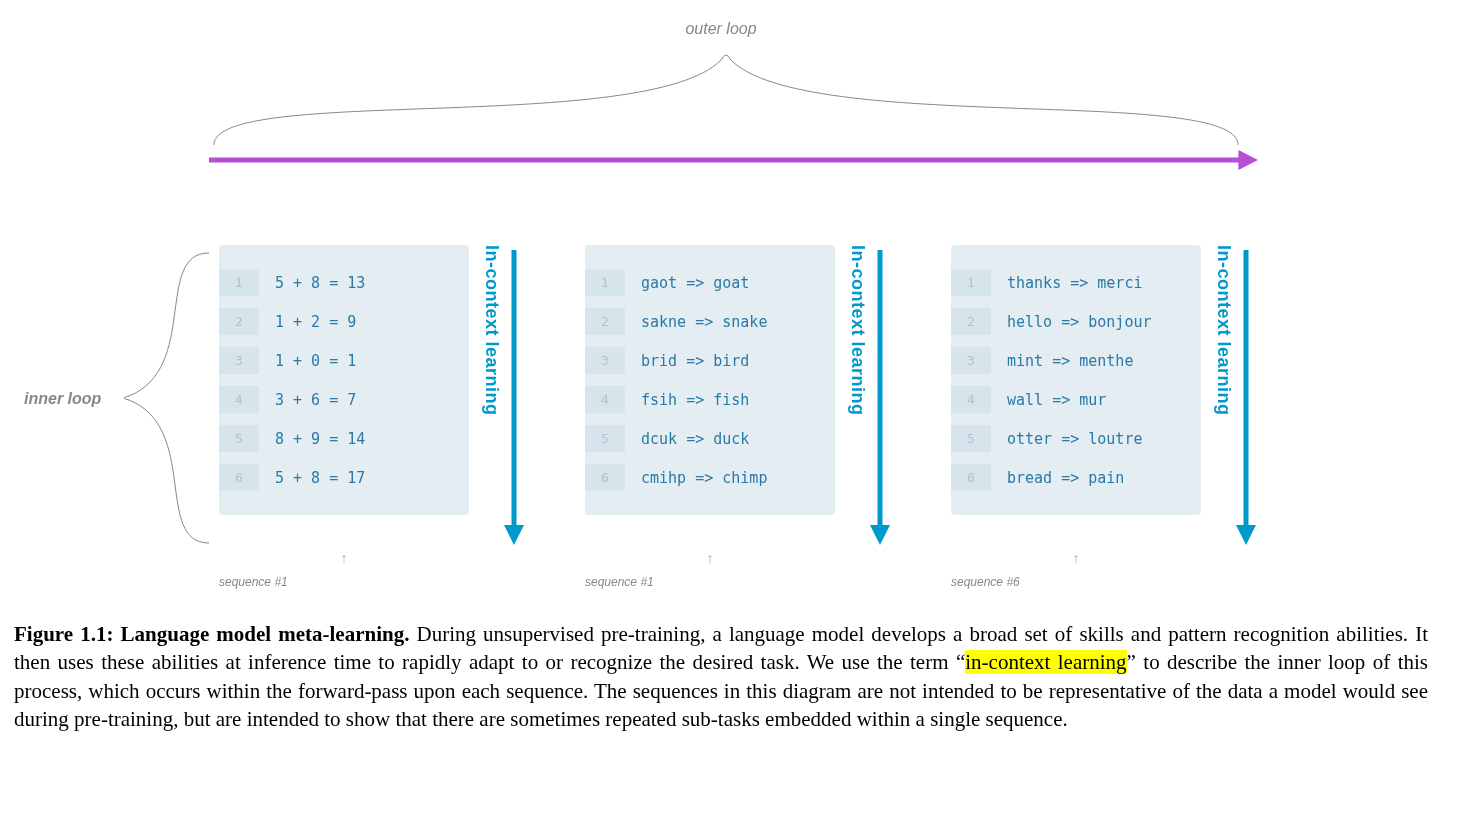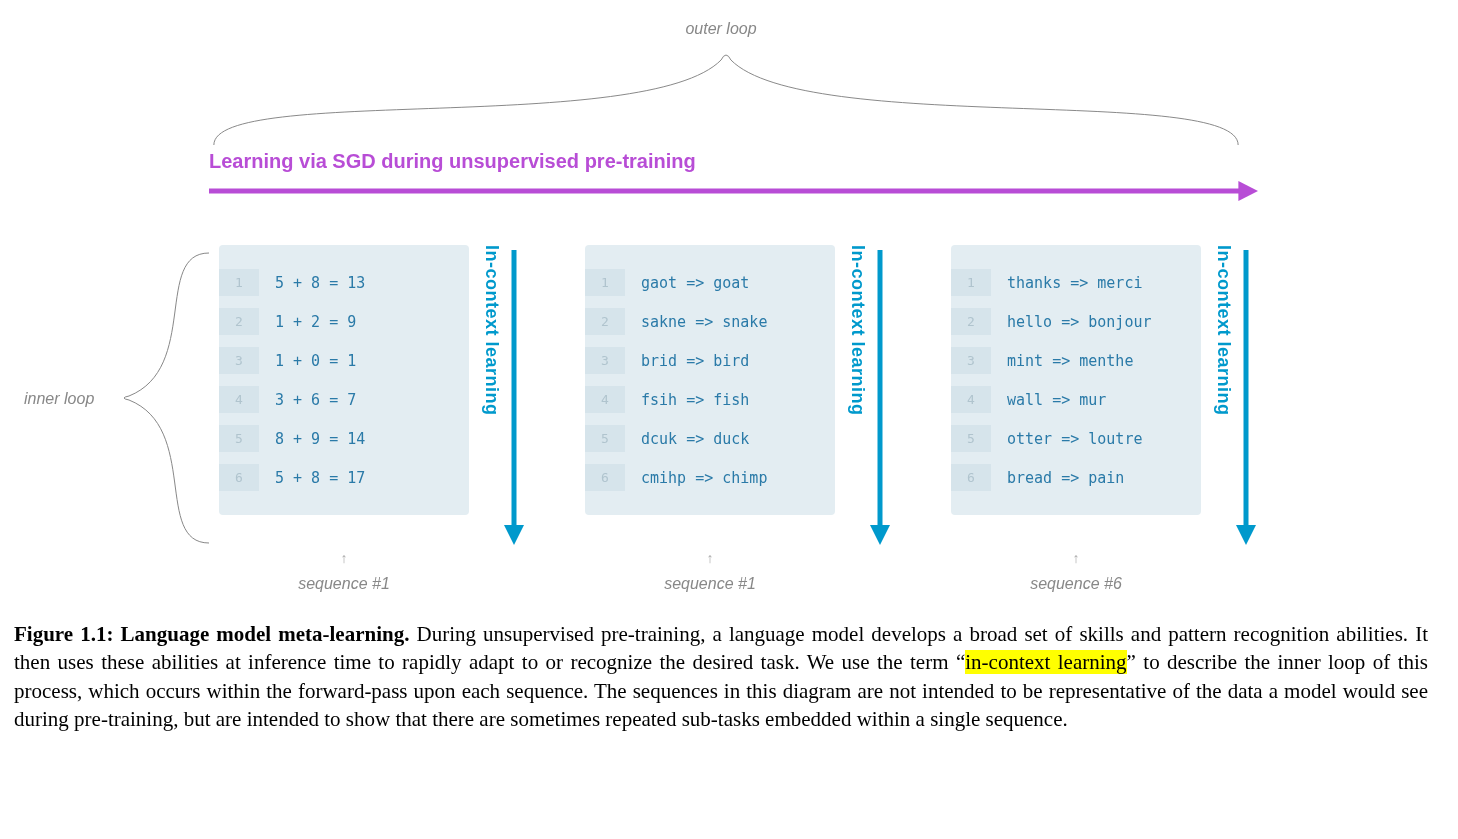--- a/index.html
+++ b/index.html
@@ -56,20 +56,21 @@
       height: 20px;
     }
     .inner-loop-label {
       position: absolute;
       top: 380px;
       left: 20px;
       color: #888;
       font-style: italic;
       font-family: Arial, sans-serif;
       font-size: 16px;
+      font-weight: bold;
     }
     .inner-brace {
       position: absolute;
       top: 238px;
       left: 110px;
       width: 100px;
       height: 300px;
     }
     .sequences {
       position: absolute;
@@ -120,25 +121,24 @@
     .vertical-label {
       writing-mode: vertical-rl;
       text-orientation: mixed;
       color: #0099cc;
       font-family: Arial, sans-serif;
       font-weight: bold;
       font-size: 18px;
       letter-spacing: 0.5px;
     }
     .sequence-caption {
-      text-align: center;
       color: #888;
       font-style: italic;
       font-family: Arial, sans-serif;
-      font-size: 16px;
+      font-size: 12px;
       margin-top: 8px;
     }
     .caption-arrow {
       text-align: center;
       color: #aaa;
       font-size: 14px;
       margin-top: 6px;
     }
     .caption-block {
       width: 250px;
@@ -166,21 +166,20 @@
 
     <div class="outer-loop-label">outer loop</div>
 
     <div class="outer-brace">
       <svg width="100%" height="110" viewBox="0 0 1060 110" preserveAspectRatio="none">
         <path d="M 10 105 C 10 45, 450 95, 525 20 Q 530 10, 535 20 C 610 95, 1050 45, 1050 105" fill="none" stroke="#888" stroke-width="1"></path>
       </svg>
     </div>
 
     <div class="sgd-section">
-      <div class="sgd-label">Learning via SGD during unsupervised pre-training</div>
       <svg class="sgd-arrow" viewBox="0 0 1070 20" preserveAspectRatio="none">
         <line x1="0" y1="10" x2="1055" y2="10" stroke="#b84dd6" stroke-width="5"></line>
         <polygon points="1050,0 1070,10 1050,20" fill="#b84dd6"></polygon>
       </svg>
     </div>
 
     <div class="inner-loop-label">inner loop</div>
 
     <div class="inner-brace">
       <svg width="100" height="300" viewBox="0 0 100 300" preserveAspectRatio="none">

